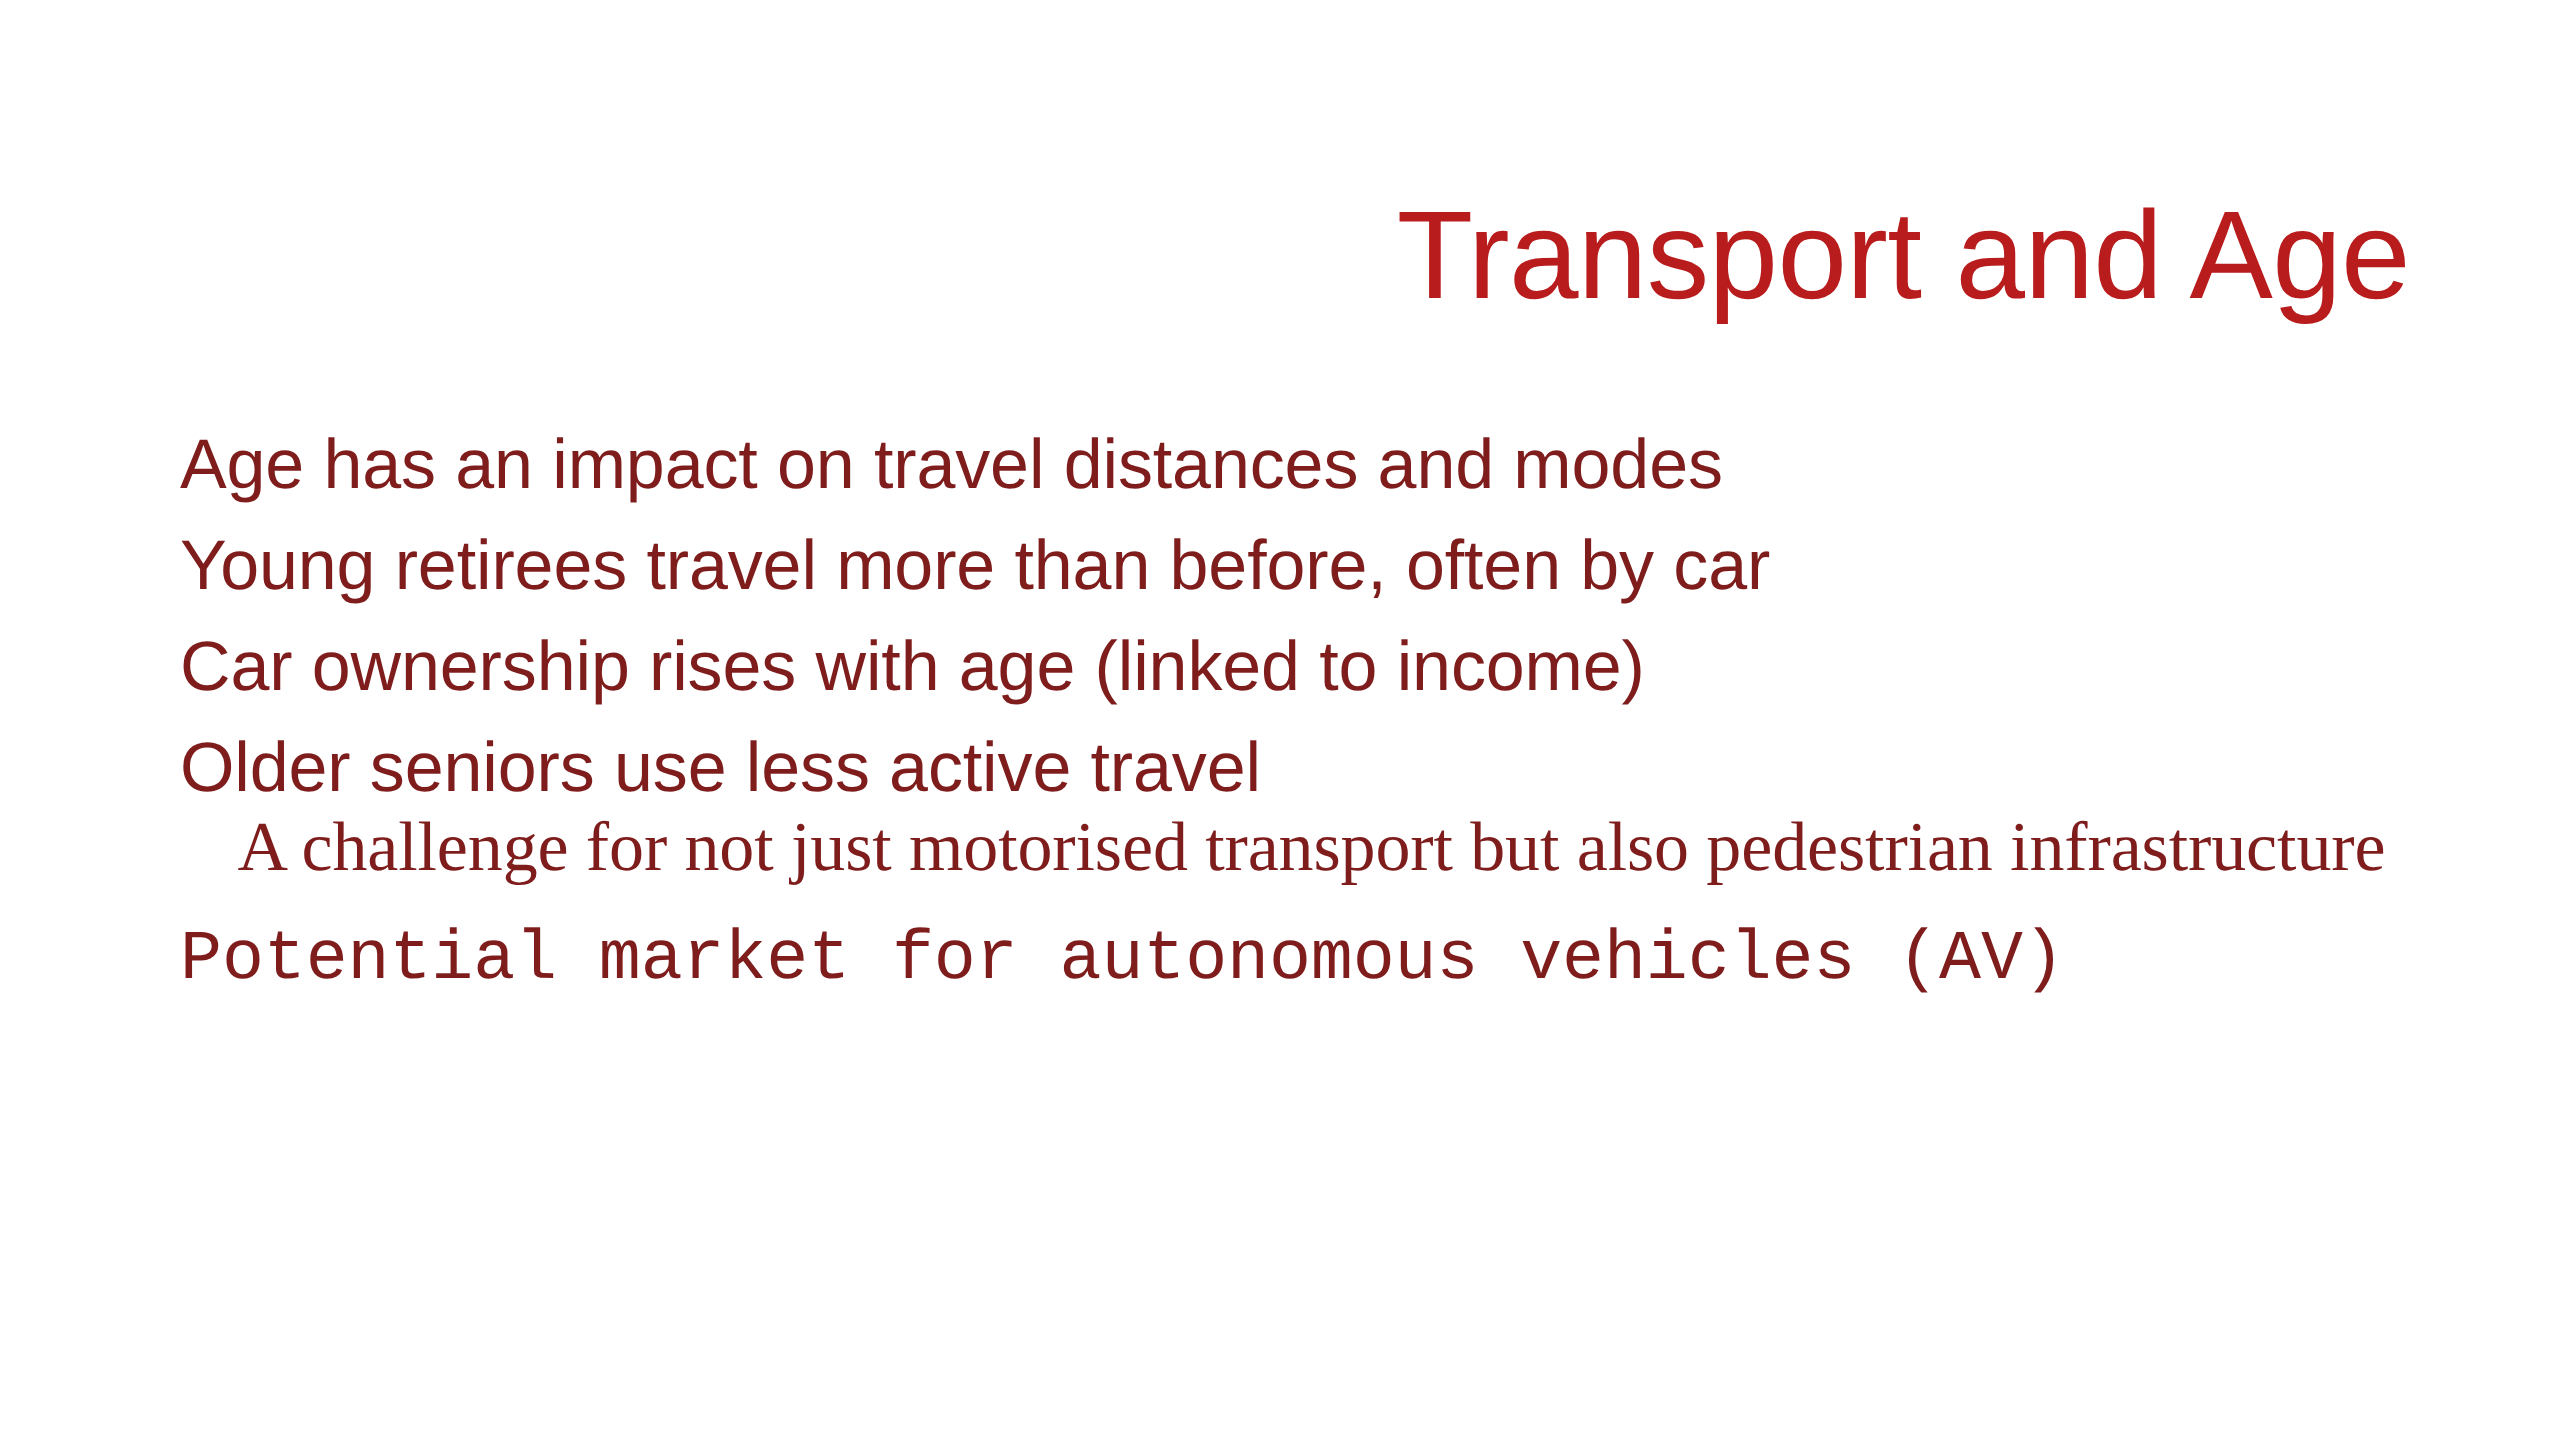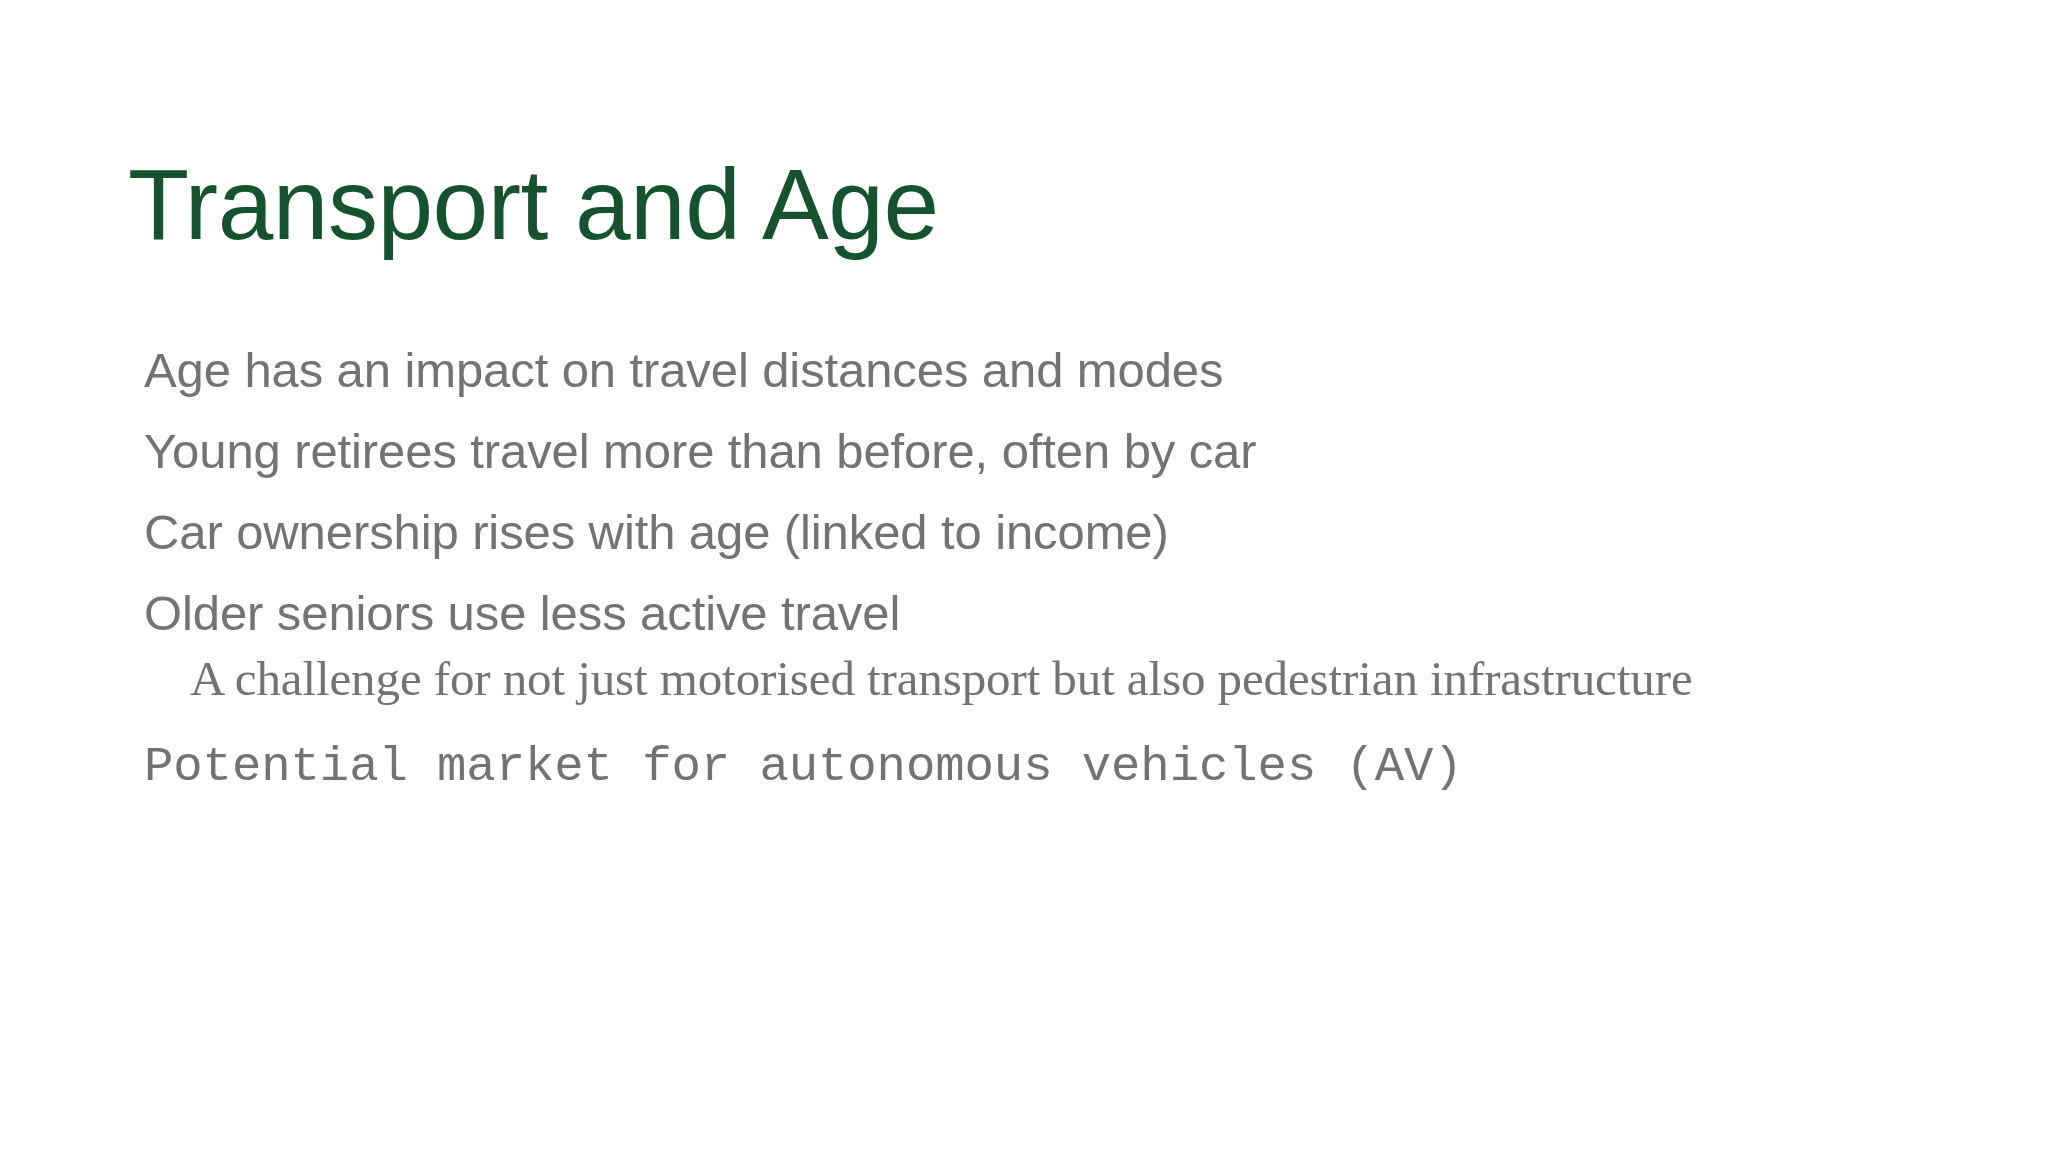--- a/index.html
+++ b/index.html
@@ -38,38 +38,39 @@
     height: 130px;
   }
 
   .slide-title {
     margin: 0;
     font-family: "Liberation Sans", "DejaVu Sans", sans-serif;
     font-size: 100px;
     line-height: 112px;
     font-weight: 300;
     letter-spacing: -0.5px;
-    color: #14532d;
+    color: #b91c1c;
     white-space: nowrap;
+    text-align: right;
   }
 
   .body-block {
     position: absolute;
     left: 144px;
     top: 330px;
     width: 1830px;
   }
 
   .bullet-line {
     margin: 0;
     font-family: "Liberation Sans", "DejaVu Sans", sans-serif;
-    font-size: 49px;
+    font-size: 56px;
     line-height: 81px;
     font-weight: 400;
-    color: #737373;
+    color: #7f1d1d;
     white-space: nowrap;
     letter-spacing: -0.1px;
   }
 
   .bullet-line.level-2 {
     padding-left: 46px;
     line-height: 65px;
     margin-top: -8px;
     font-family: Liberation Serif, serif;
   }

